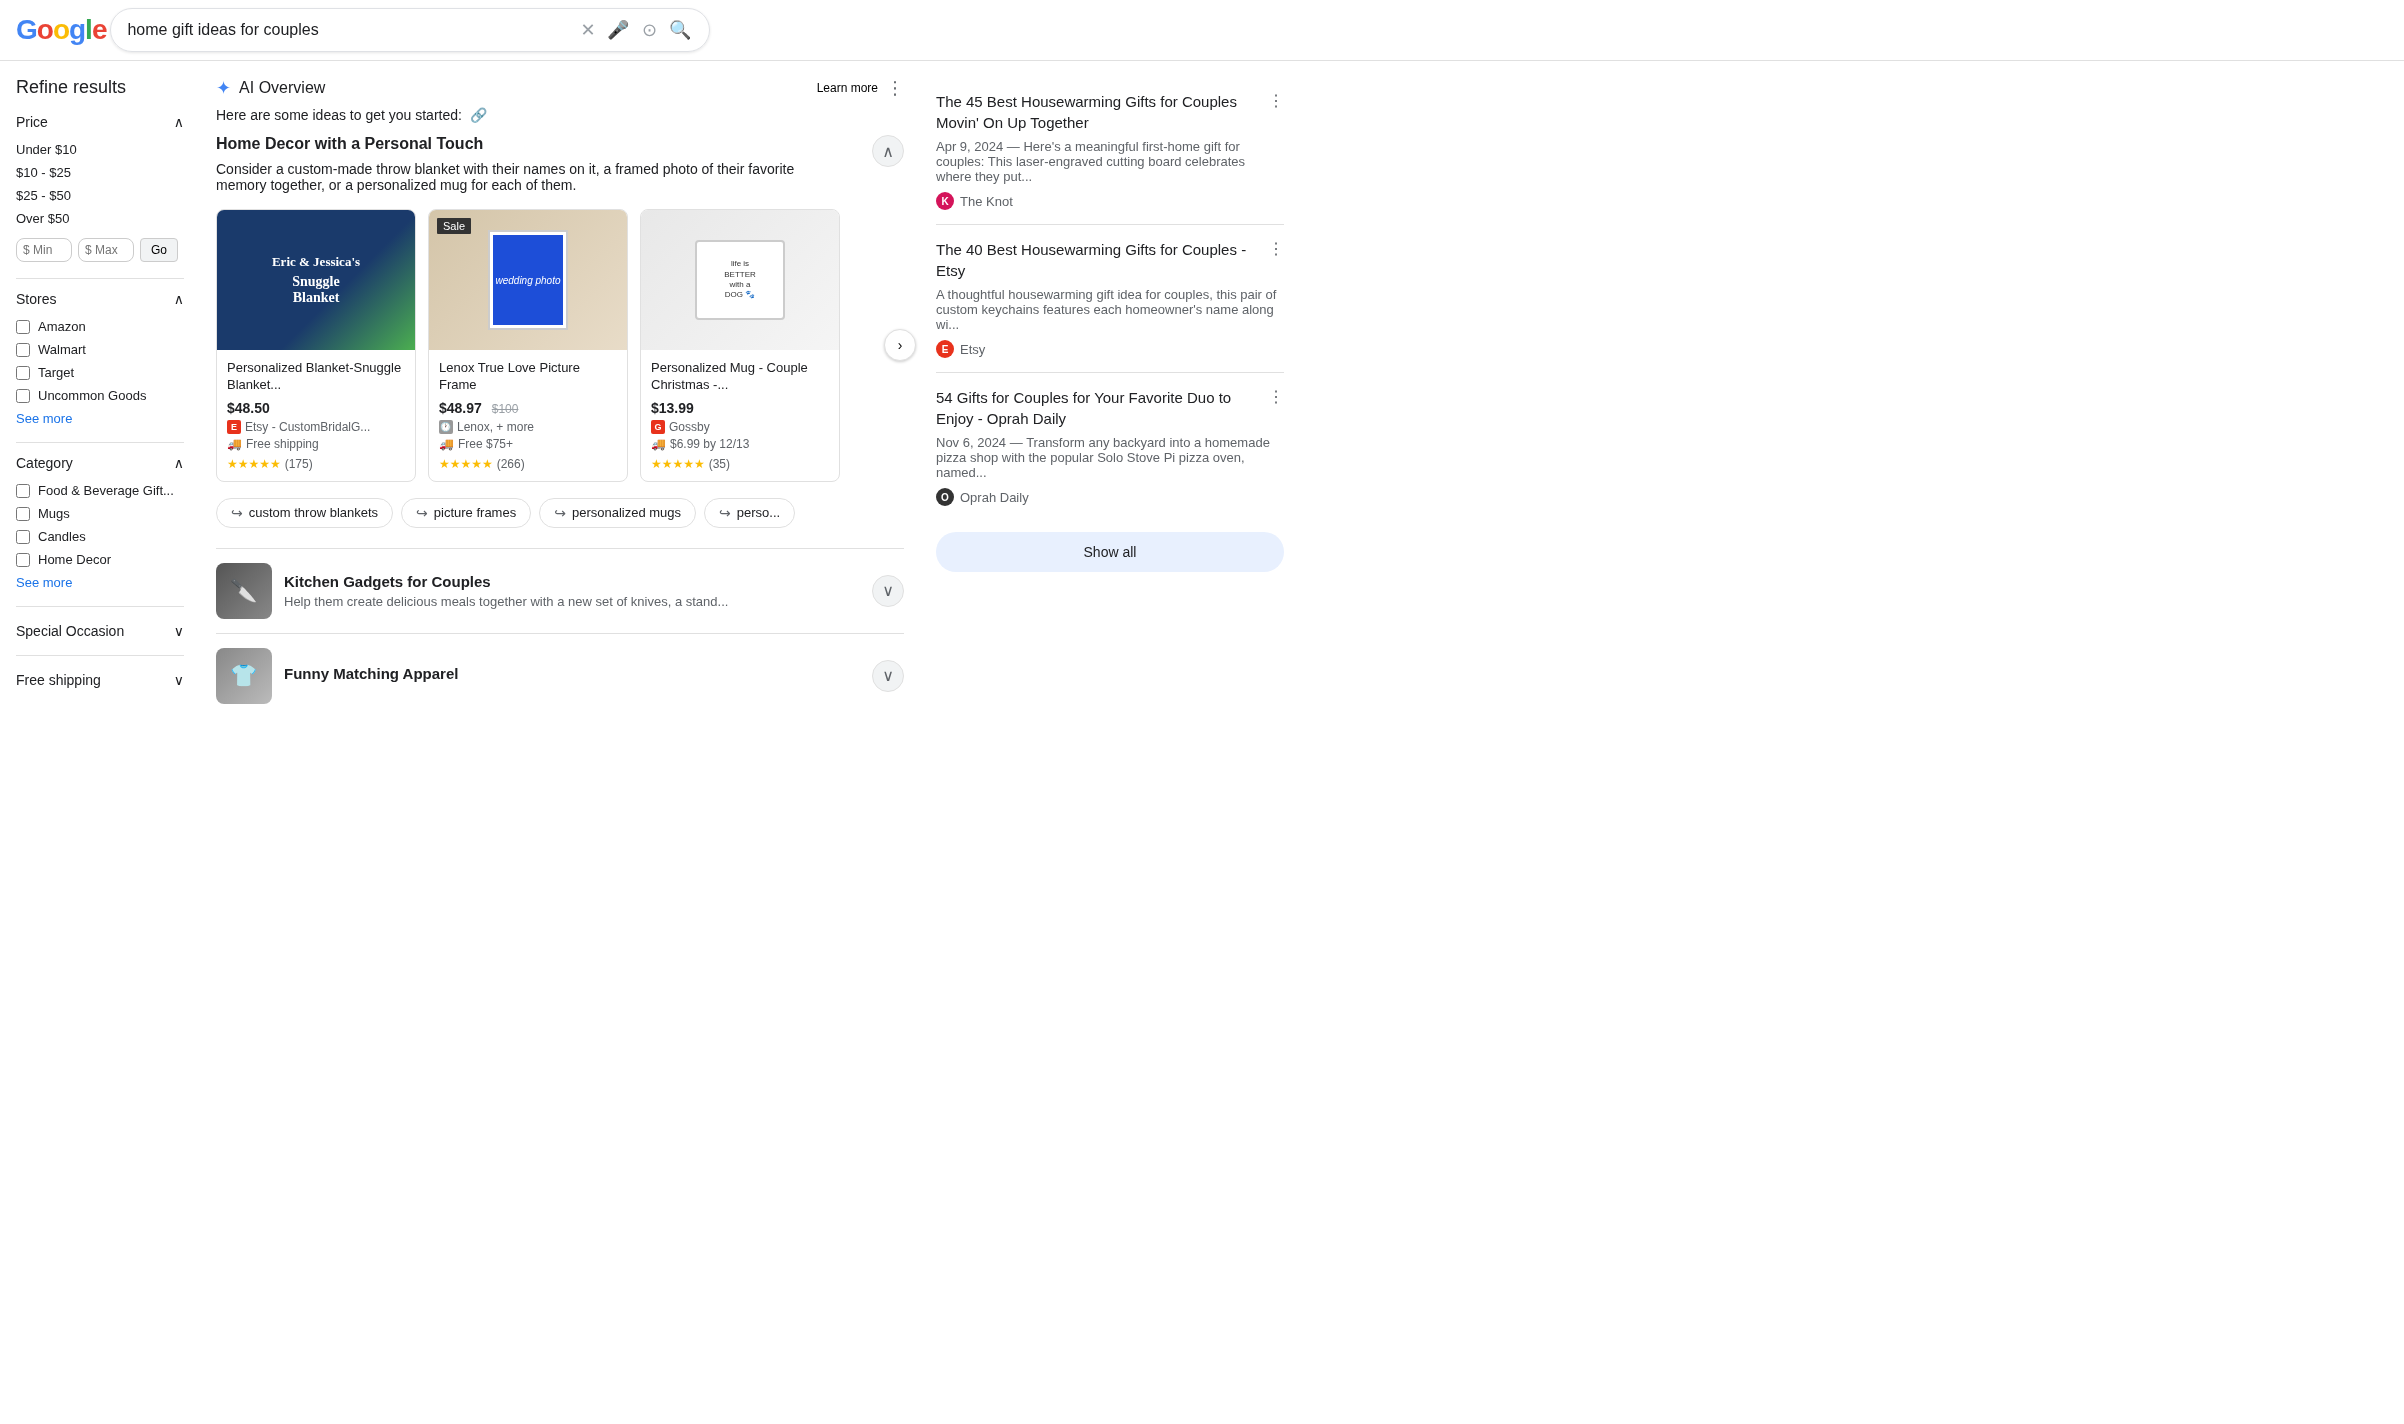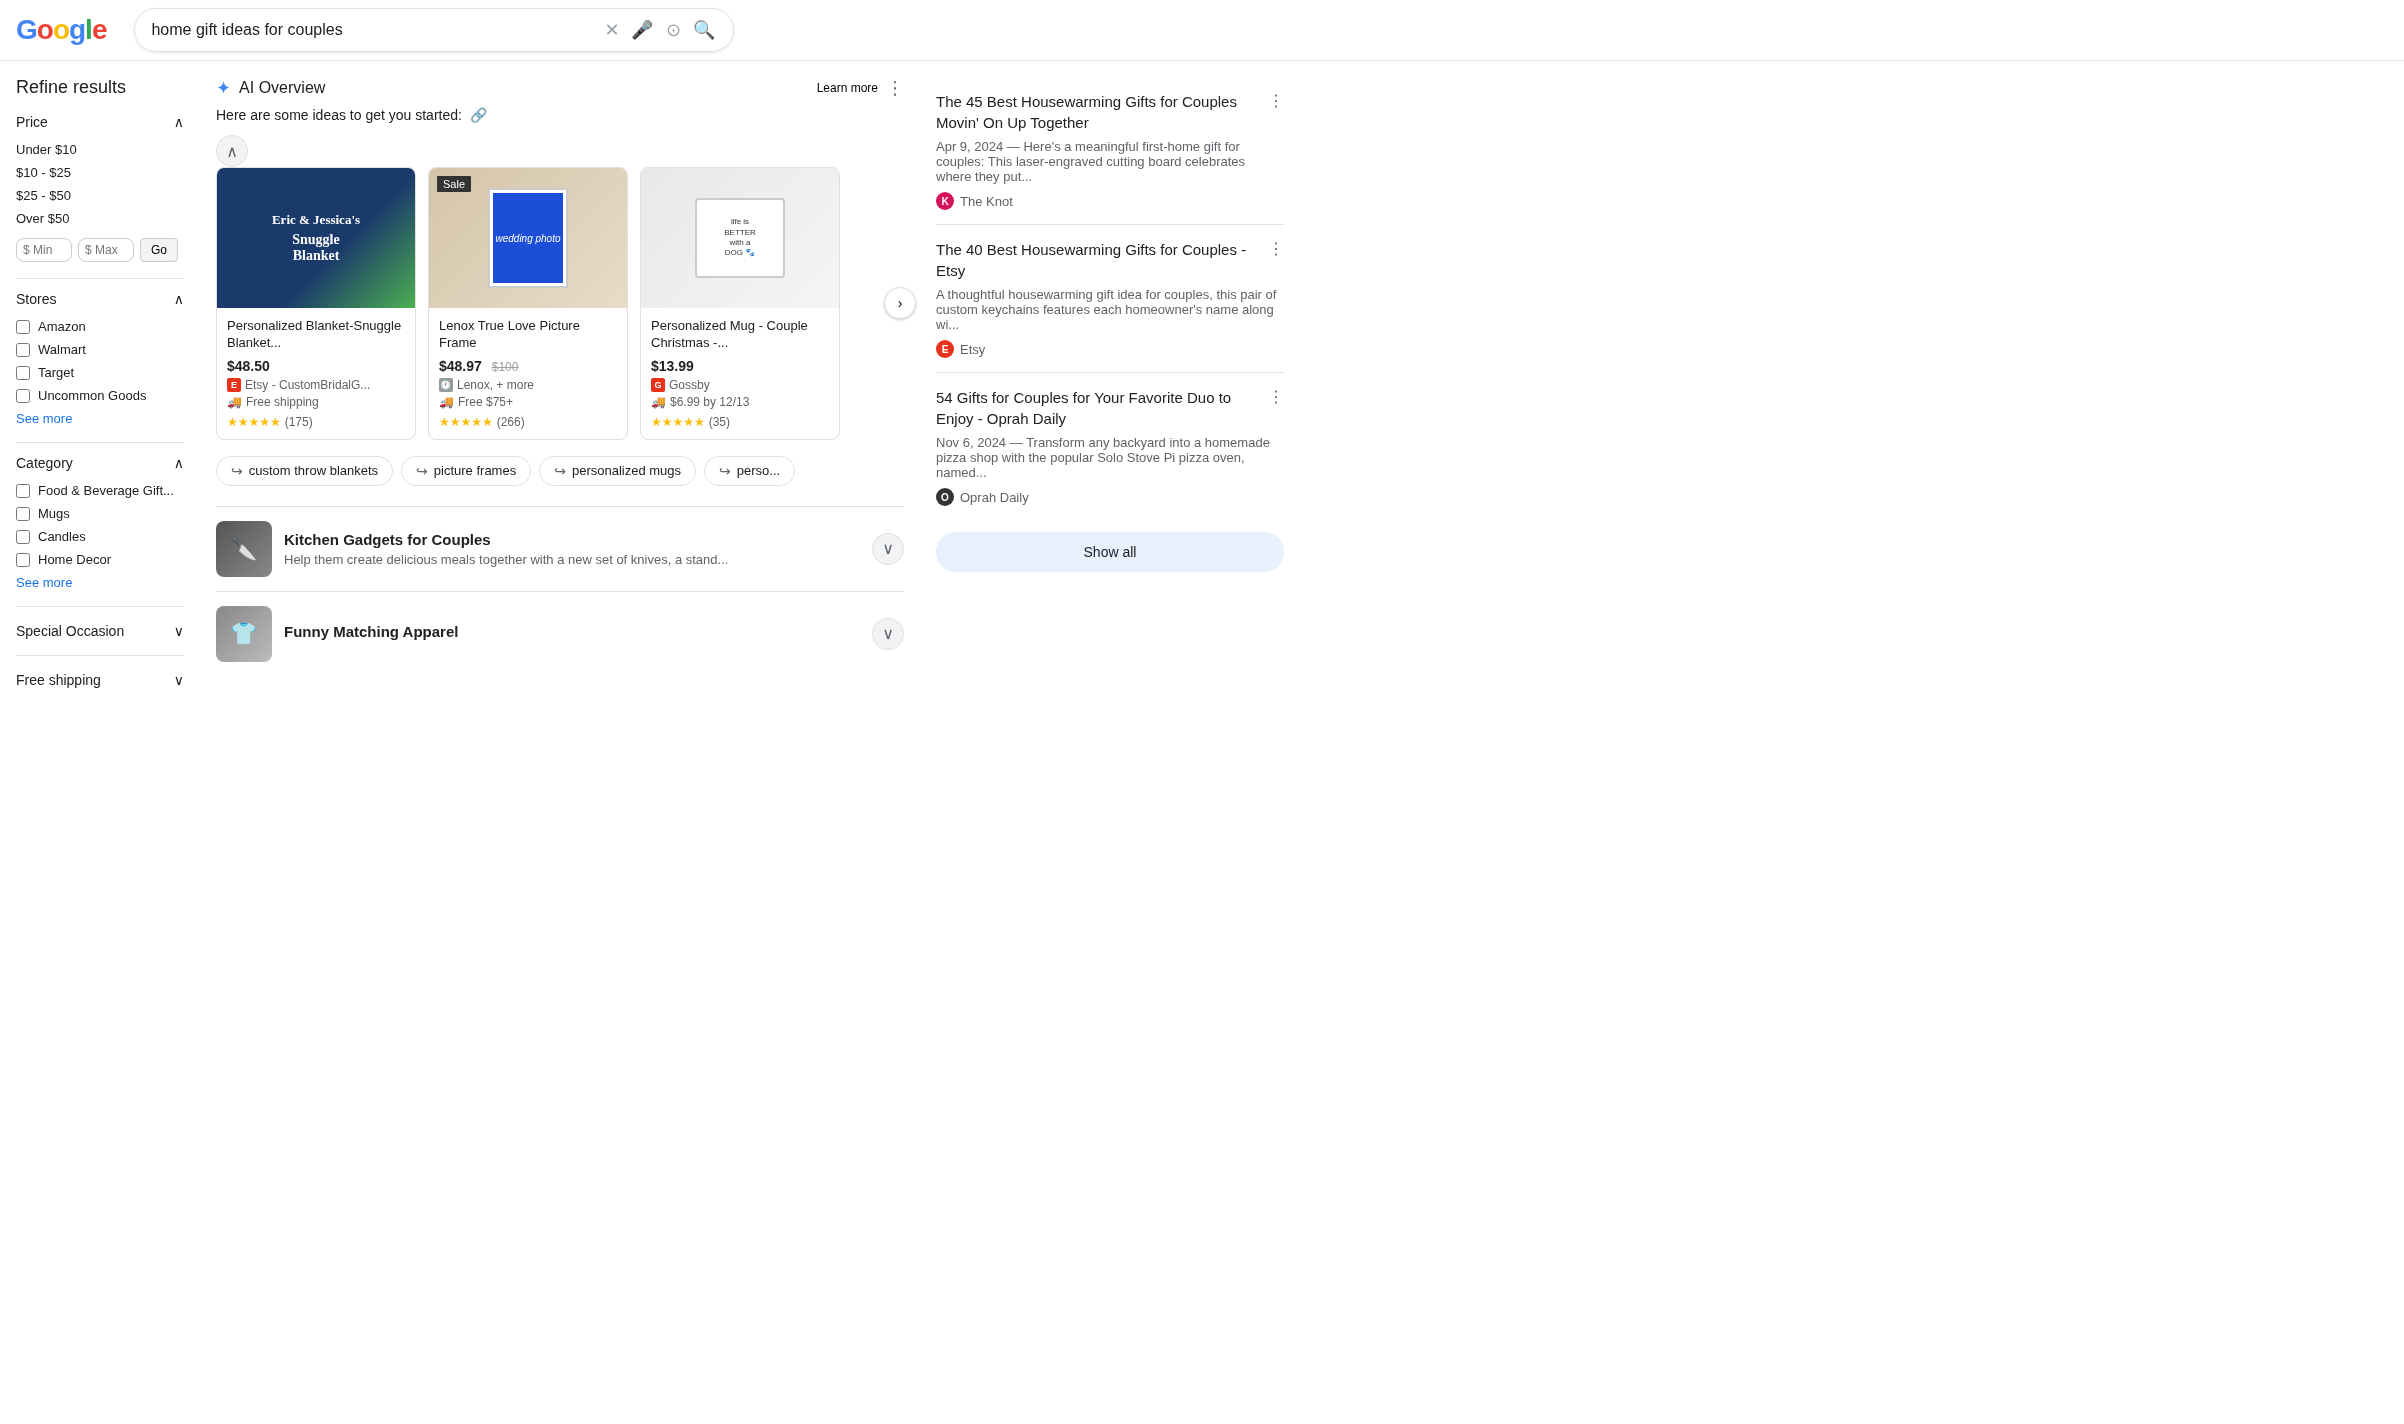--- a/index.html
+++ b/index.html
@@ -4,21 +4,21 @@
   <style>
     * { box-sizing: border-box; margin: 0; padding: 0; }
     body { font-family: Arial, sans-serif; font-size: 14px; color: #202124; background: #fff; }
 
     
     .header {
       display: flex;
       align-items: center;
       padding: 8px 16px;
       border-bottom: 1px solid #e0e0e0;
-      gap: 28px;
+      gap: 4px;
     }
     .logo {
       font-size: 28px;
       font-weight: bold;
       letter-spacing: -1px;
       flex-shrink: 0;
     }
     .logo span:nth-child(1) { color: #4285F4; }
     .logo span:nth-child(2) { color: #EA4335; }
     .logo span:nth-child(3) { color: #FBBC05; }
@@ -622,20 +622,24 @@
           <button style="background:none;border:none;cursor:pointer;color:#5f6368;font-size:18px;">⋮</button>
         </div>
       </div>
 
       <div class="ai-overview-intro">
         <span>Here are some ideas to get you started:</span>
         <span class="link-icon">🔗</span>
       </div>
 
       <div style="display:flex;align-items:flex-start;justify-content:space-between;">
+        <div>
+          <div class="ai-section-title">Home Decor with a Personal Touch</div>
+          <div class="ai-section-text">Consider a custom-made throw blanket with their names on it, a framed photo of their favorite memory together, or a personalized mug for each of them.</div>
+        </div>
         <button class="collapse-btn">∧</button>
       </div>
 
       <div class="products-row">
 
         <div class="product-card">
           <div class="product-img product-img-blanket">
             <div style="text-align:center;">
               <div style="font-size:13px;font-weight:bold;font-family:cursive;margin-bottom:4px;">Eric &amp; Jessica's</div>
               <div style="font-size:14px;font-weight:bold;font-family:Liberation Serif, serif;">Snuggle<br>Blanket</div>

